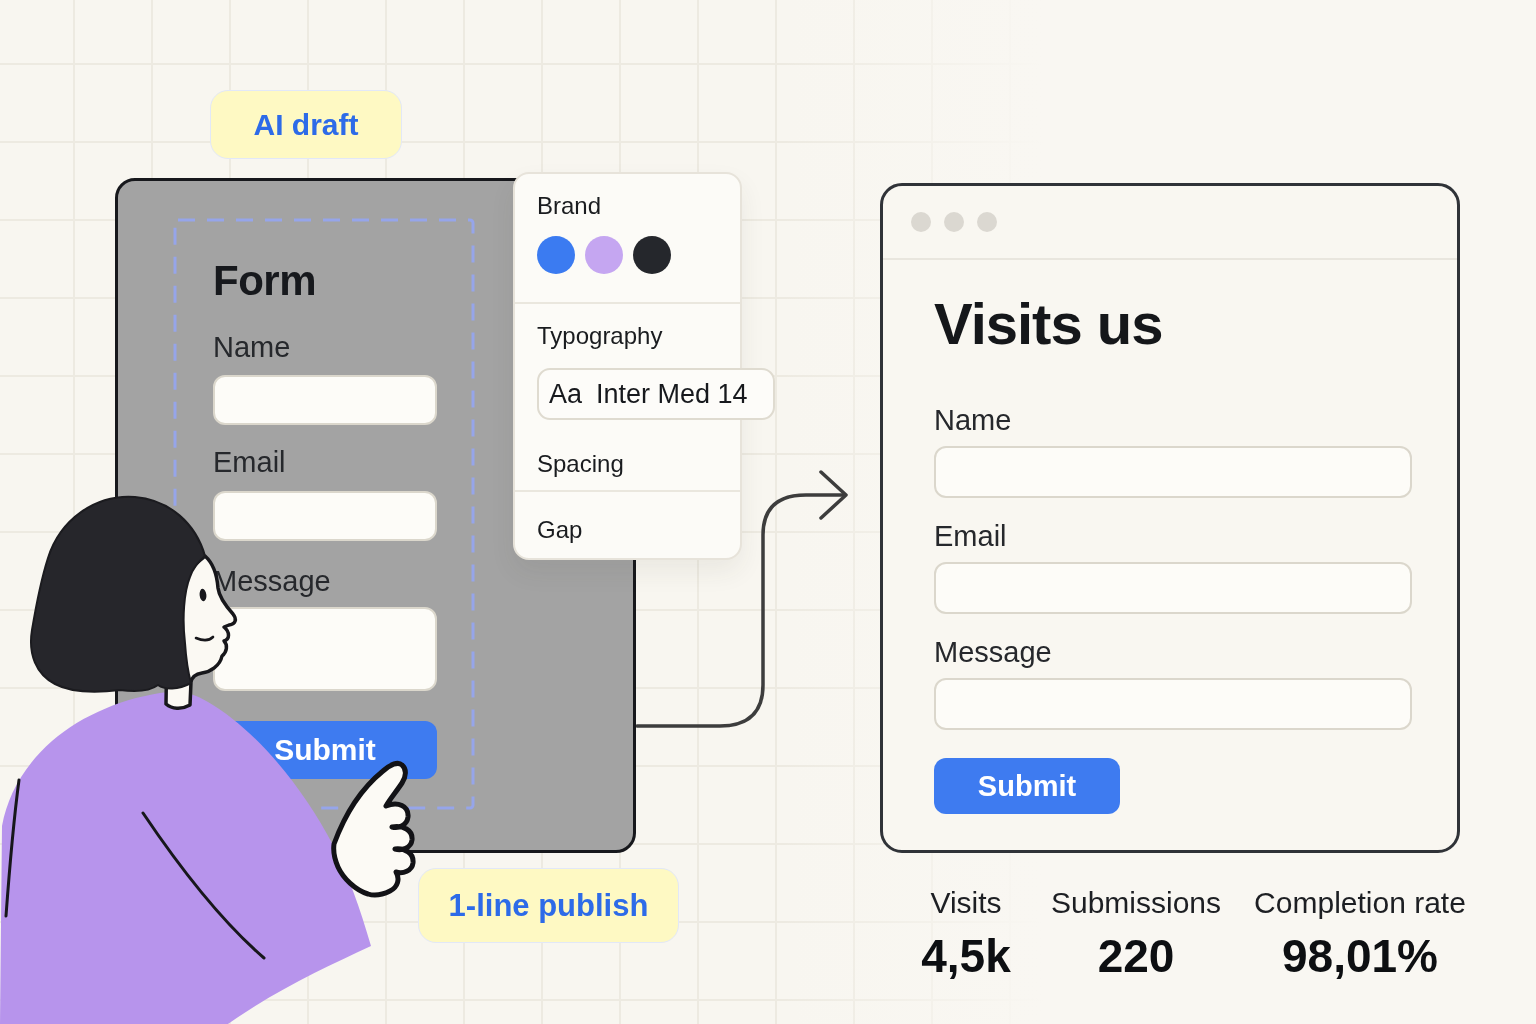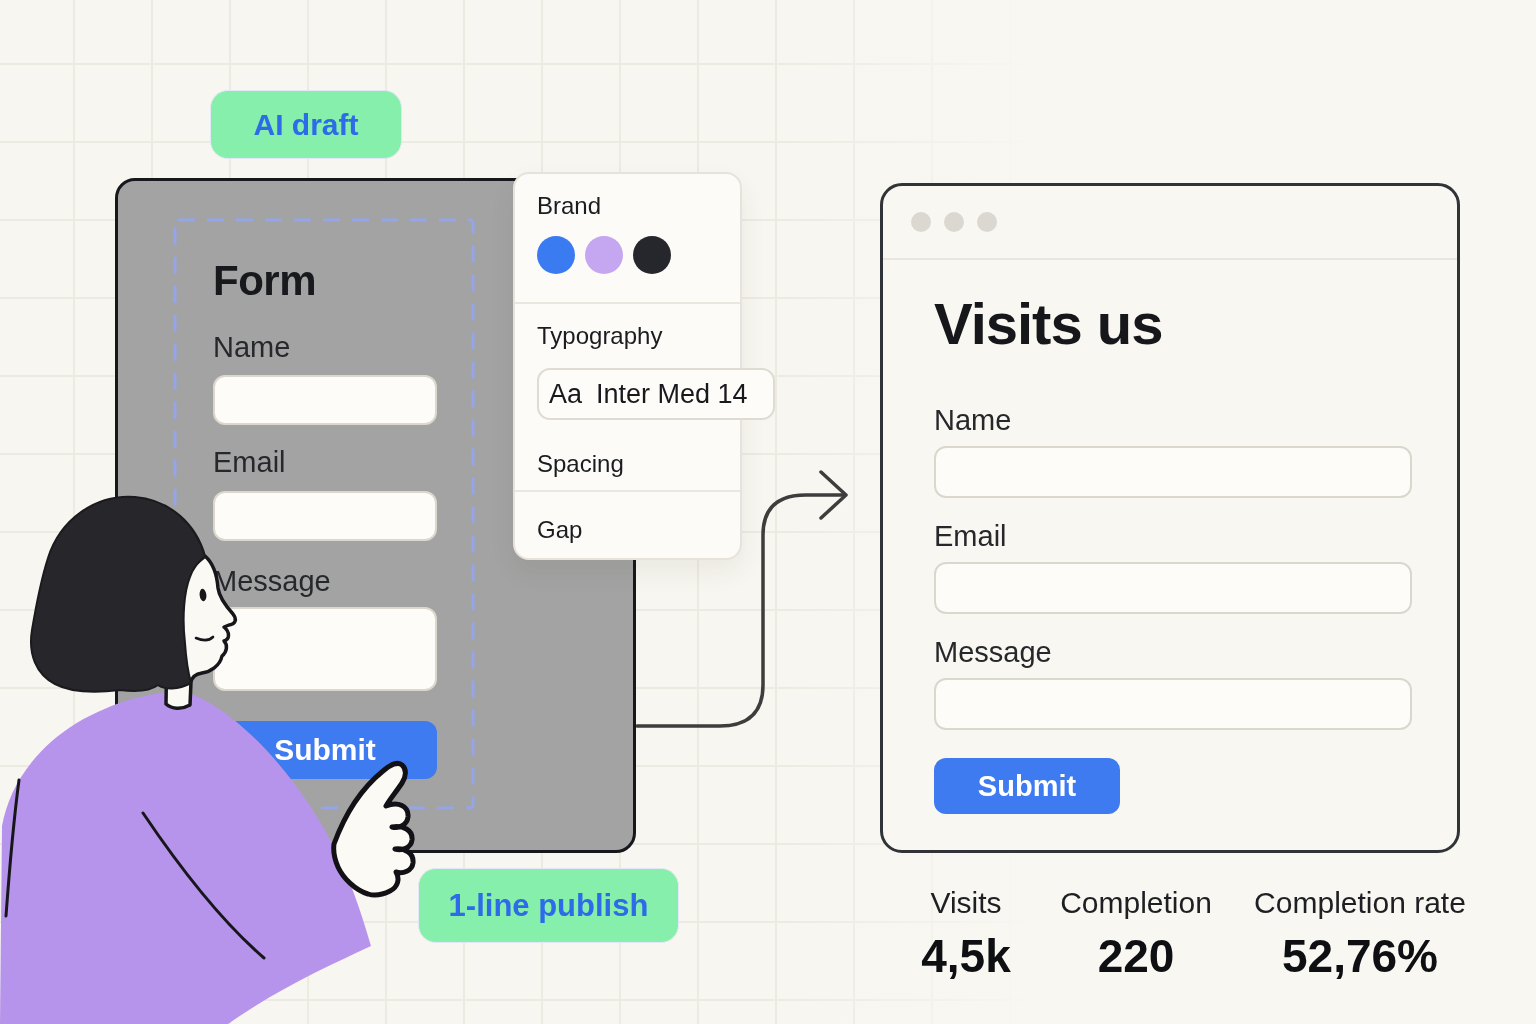--- a/index.html
+++ b/index.html
@@ -13,21 +13,21 @@
     background-size:78px 78px;
     background-position:73px 63px;
     color:#1a1c20;
   }
   .abs{position:absolute;}
   .bg-fade{left:780px;top:0;width:756px;height:1024px;
     background:linear-gradient(to right,rgba(249,247,241,0),#f9f7f2 35%);z-index:1;}
 
   
   .badge{display:flex;align-items:center;justify-content:center;
-    background:#86efac;border:1px solid #e2e8f7;border-radius:18px;
+    background:#fef9c3;border:1px solid #e2e8f7;border-radius:18px;
     color:#2d6be8;font-weight:600;z-index:30;}
   .badge.ai{left:210px;top:90px;width:190px;height:67px;font-size:30px;}
   .badge.publish{left:418px;top:868px;width:259px;height:73px;font-size:31px;}
 
   
   .draft-panel{left:115px;top:178px;width:521px;height:675px;box-sizing:border-box;
     background:#a3a3a3;border:3px solid #17181c;border-radius:20px;z-index:10;}
   .dashed-svg{left:55px;top:37px;width:302px;height:592px;}
   .form-title{left:95px;top:76px;font-size:42px;font-weight:700;color:#17191d;letter-spacing:-0.5px;}
   .f-label{font-size:29px;color:#26282c;}
@@ -149,26 +149,26 @@
   <div class="abs f-label bw-label-2">Message</div>
   <div class="abs input bw-input-2"></div>
   <button class="abs btn bw-submit">Submit</button>
 </div>
 
 <div class="abs stat stat-0">
   <div class="s-label">Visits</div>
   <div class="s-value">4,5k</div>
 </div>
 <div class="abs stat stat-1">
-  <div class="s-label">Completion</div>
+  <div class="s-label">Submissions</div>
   <div class="s-value">220</div>
 </div>
 <div class="abs stat stat-2">
   <div class="s-label">Completion rate</div>
-  <div class="s-value">52,76%</div>
+  <div class="s-value">98,01%</div>
 </div>
 
 <div class="abs badge publish">1-line publish</div>
 
 <svg class="abs person-svg" viewBox="0 0 460 546">
 
   <path fill="#b794ec" d="M 168,214
            C 125,219 82,237 52,263
            C 24,288 8,316 2,348
            L 0,546 L 228,546

